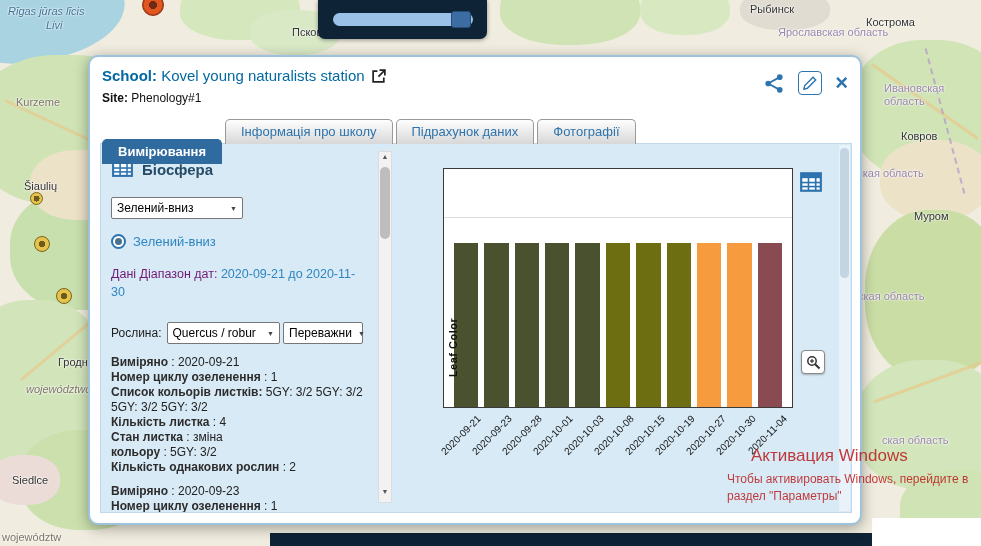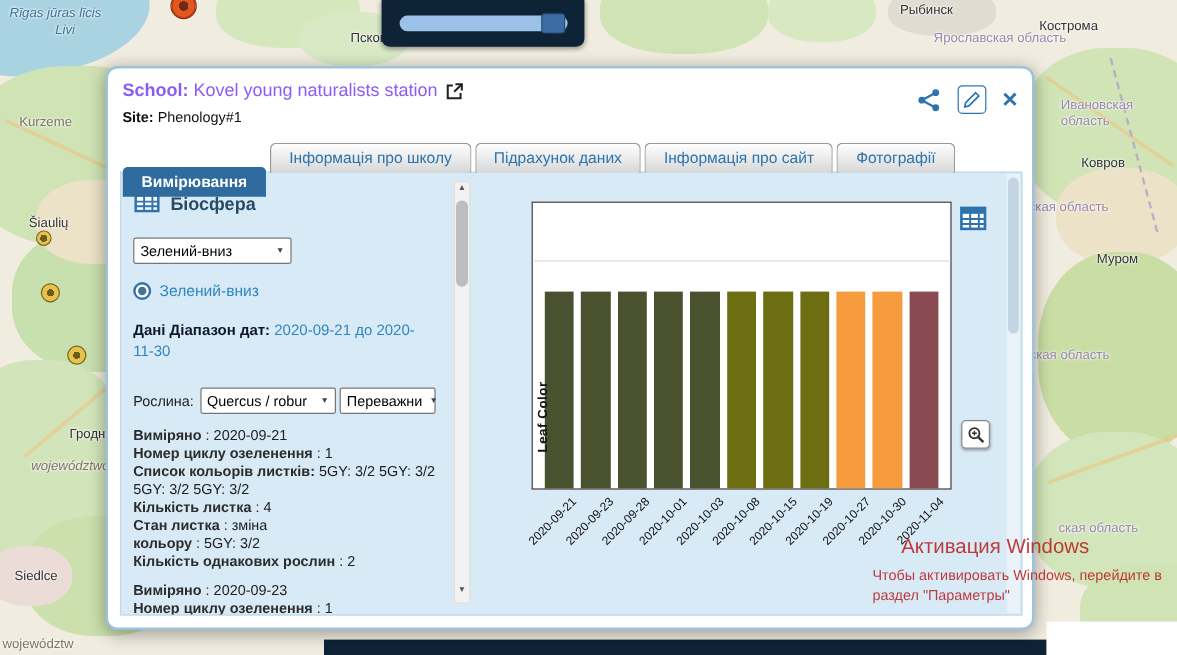--- a/index.html
+++ b/index.html
@@ -27,21 +27,21 @@
   .ts-track { position:absolute; left:15px; top:13px; width:140px; height:13px; background:#9cc1e8; border-radius:7px; }
   .ts-handle { position:absolute; left:118px; top:-2px; width:20px; height:17px; background:#3d6ca3; border:1px solid #274e79; border-radius:3px; }
 
   
   .bottom-bar { position:absolute; left:270px; top:533px; width:711px; height:13px; background:#0e2336; z-index:5; }
   .bottom-white { position:absolute; left:872px; top:518px; width:109px; height:28px; background:#ffffff; z-index:6; }
 
   
   .modal { position:absolute; left:88px; top:55px; width:774px; height:470px; background:#fff; border:2px solid #9cc3dd; border-radius:10px; z-index:10; box-shadow:0 3px 14px rgba(0,0,0,.35); }
   .modal-header { position:absolute; left:12px; top:10px; right:12px; display:flex; justify-content:space-between; align-items:flex-start; }
-  .school-line { font-size:15px; color:#8b5cf6; display:flex; align-items:center; gap:6px; }
+  .school-line { font-size:15px; color:#0369a1; display:flex; align-items:center; gap:6px; }
   .b { font-weight:bold; }
   .site-line { font-size:12px; color:#111; margin-top:7px; }
   .header-icons { display:flex; align-items:center; gap:13px; margin-top:4px; }
   .icon-btn { cursor:pointer; display:flex; align-items:center; justify-content:center; }
   .edit-btn { border:1px solid #2d74ae; border-radius:4px; width:24px; height:24px; background:#fff; }
   .close-x { font-size:22px; font-weight:bold; color:#2d74ae; line-height:18px; }
 
   .tabs { position:absolute; left:12px; top:62px; display:flex; gap:3px; z-index:2; }
   .tab { height:25px; padding:4px 15px 0; font-size:13px; color:#2d74ae; background:linear-gradient(#fefefe,#d7d7d7); border:1px solid #999; border-bottom:none; border-radius:5px 5px 0 0; cursor:pointer; white-space:nowrap; }
   .tab.active { background:#2f6b9e; color:#fff; font-weight:bold; border-color:#2f6b9e;margin-top:20px; }
@@ -53,21 +53,21 @@
   .panel-head { display:flex; align-items:center; gap:8px; }
   .section-title { font-size:15px; font-weight:bold; color:#264c68; }
   .select { display:inline-flex; align-items:center; justify-content:space-between; background:#fff; border:1px solid #767676; border-radius:2px; height:22px; padding:0 5px; font-size:12px; color:#000; cursor:pointer; }
   .select .arr { font-size:7px; color:#444; margin-left:6px; }
   .sel1 { width:132px; margin-top:14px; }
   .radio-row { display:flex; align-items:center; gap:7px; margin-top:15px; }
   .radio { width:15px; height:15px; border-radius:50%; border:2px solid #2d74ae; background:#fff; position:relative; flex:none; cursor:pointer; }
   .radio::after { content:""; position:absolute; inset:2px; border-radius:50%; background:#48728f; }
   .radio-label { font-size:13px; color:#2e86c1; }
   .range { margin-top:16px; font-size:12.5px; line-height:18px; width:250px; }
-  .range .rlabel { font-weight:bold; color:#0f172a; }
+  .range .rlabel { font-weight:normal; color:#701a75; }
   .range .rvalue { color:#2e86c1; }
   .plant-row { display:flex; align-items:center; gap:3px; margin-top:21px; white-space:nowrap; }
   .plant-label { font-size:12px; color:#222; margin-right:2px; }
   .sel2 { width:114px; }
   .sel3 { width:80px; }
   .records { margin-top:11px; width:254px; font-size:12px; line-height:15px; color:#222; }
   .rec-line .rl { font-weight:bold; color:#2c2c2c; }
   .rec-spacer { height:9px; }
   .lp-scroll { position:absolute; right:3px; top:7px; width:14px; height:352px; background:#f2f2f2; border:1px solid #dcdcdc; }
   .lp-scroll .sarr { position:absolute; left:0; right:0; height:13px; text-align:center; font-size:7px; color:#555; cursor:pointer; }
@@ -194,21 +194,20 @@
             </svg>
         </span>
         <span class="icon-btn close-x">×</span>
       </div>
     </div>
 
     <div class="tabs">
       <div class="tab active">Вимірювання</div>
       <div class="tab">Інформація про школу</div>
       <div class="tab">Підрахунок даних</div>
-      <div class="tab">Інформація про сайт</div>
       <div class="tab">Фотографії</div>
     </div>
 
     <div class="content">
 
       <div class="left-panel">
         <div class="panel-head">
           <span>
             <svg width="23" height="23" viewBox="0 0 22 22">
                 <rect x="2" y="3" width="18" height="16" fill="#fff" stroke="#2d74ae" stroke-width="2"></rect>

